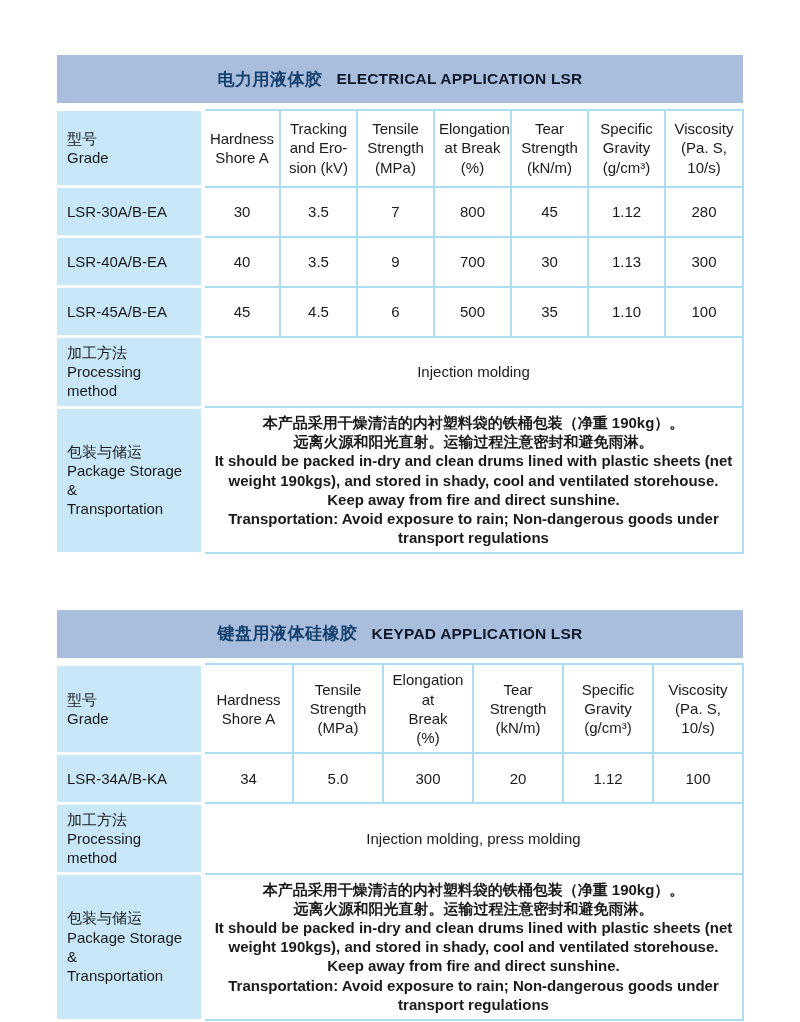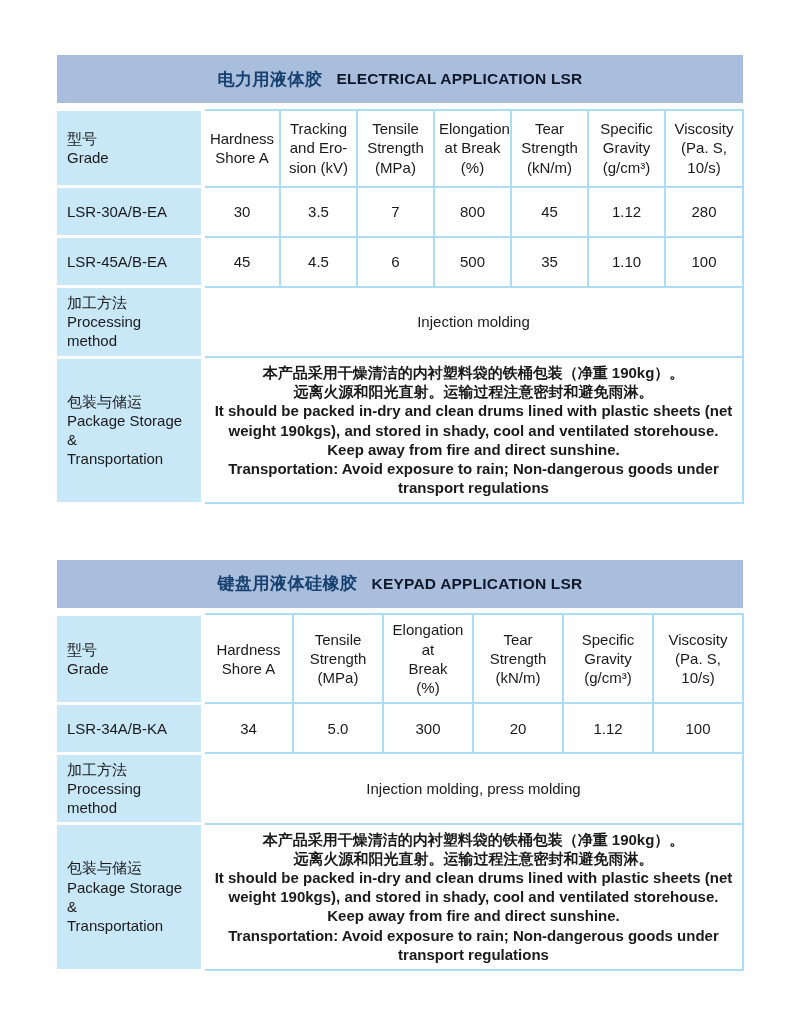--- a/index.html
+++ b/index.html
@@ -121,20 +121,30 @@
         <td class="label">LSR-30A/B-EA</td>
         <td>30</td>
         <td>3.5</td>
         <td>7</td>
         <td>800</td>
         <td>45</td>
         <td>1.12</td>
         <td>280</td>
       </tr>
       <tr class="data">
+        <td class="label">LSR-40A/B-EA</td>
+        <td>40</td>
+        <td>3.5</td>
+        <td>9</td>
+        <td>700</td>
+        <td>30</td>
+        <td>1.13</td>
+        <td>300</td>
+      </tr>
+      <tr class="data">
         <td class="label">LSR-45A/B-EA</td>
         <td>45</td>
         <td>4.5</td>
         <td>6</td>
         <td>500</td>
         <td>35</td>
         <td>1.10</td>
         <td>100</td>
       </tr>
       <tr class="proc">

